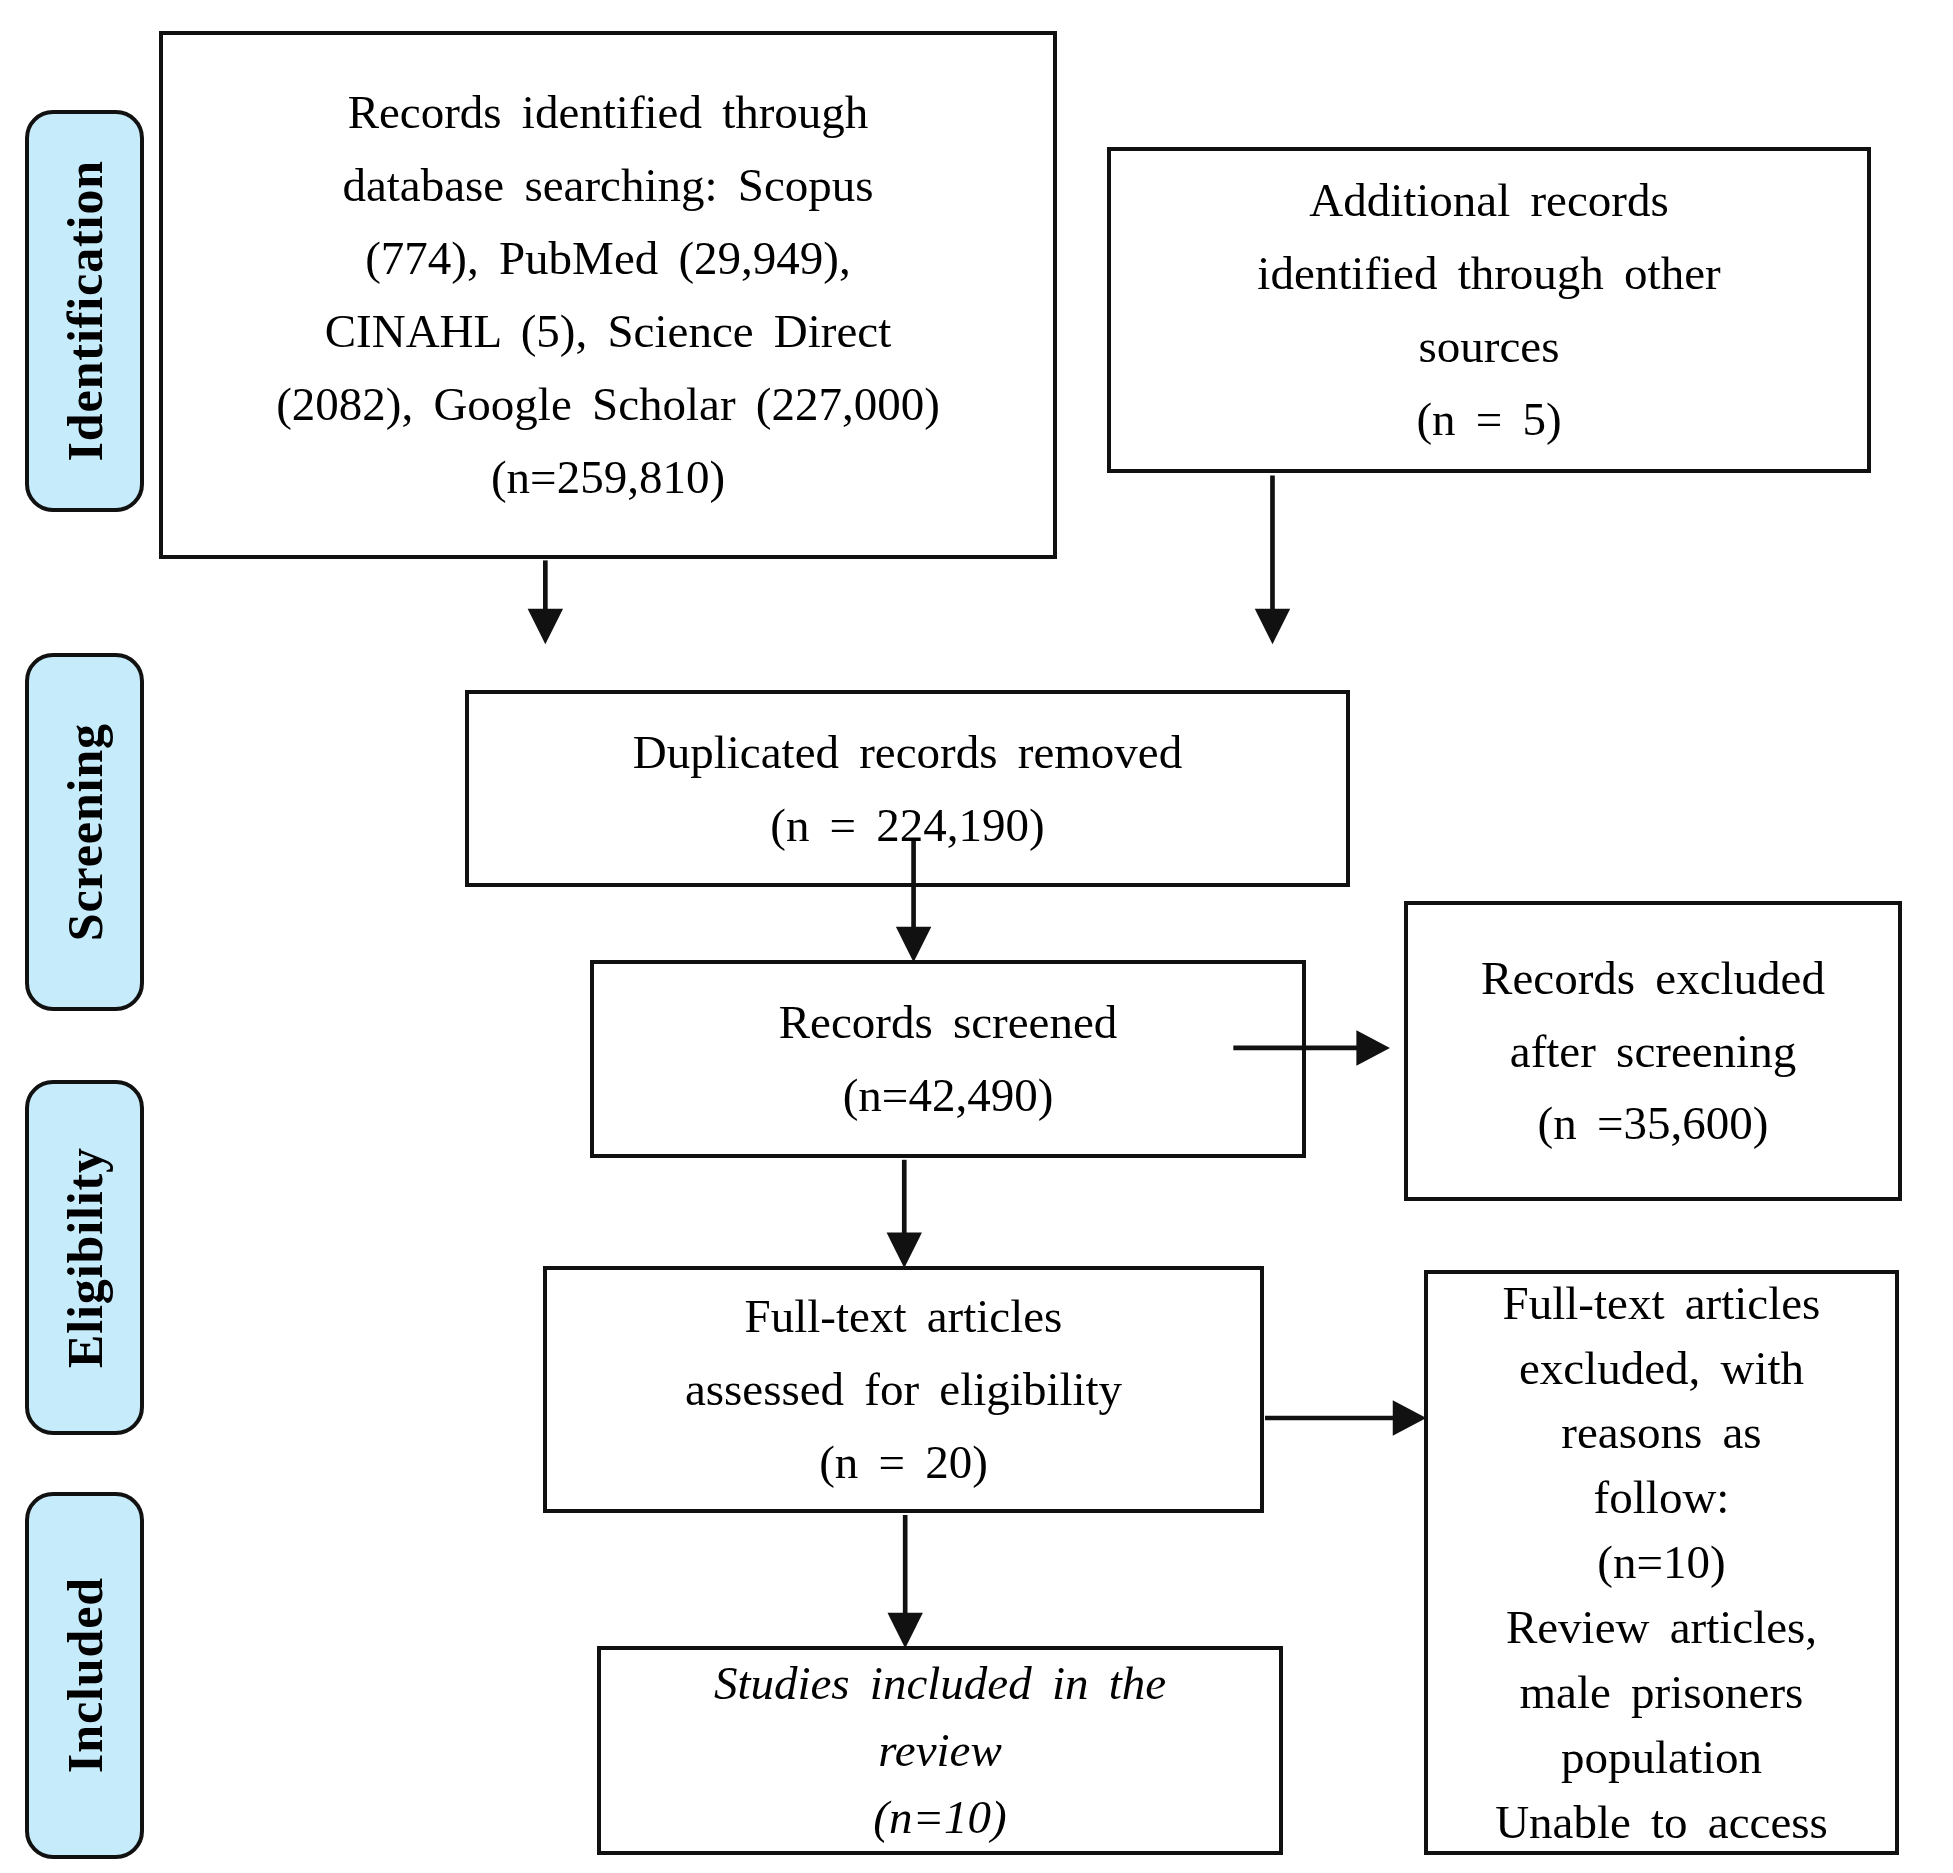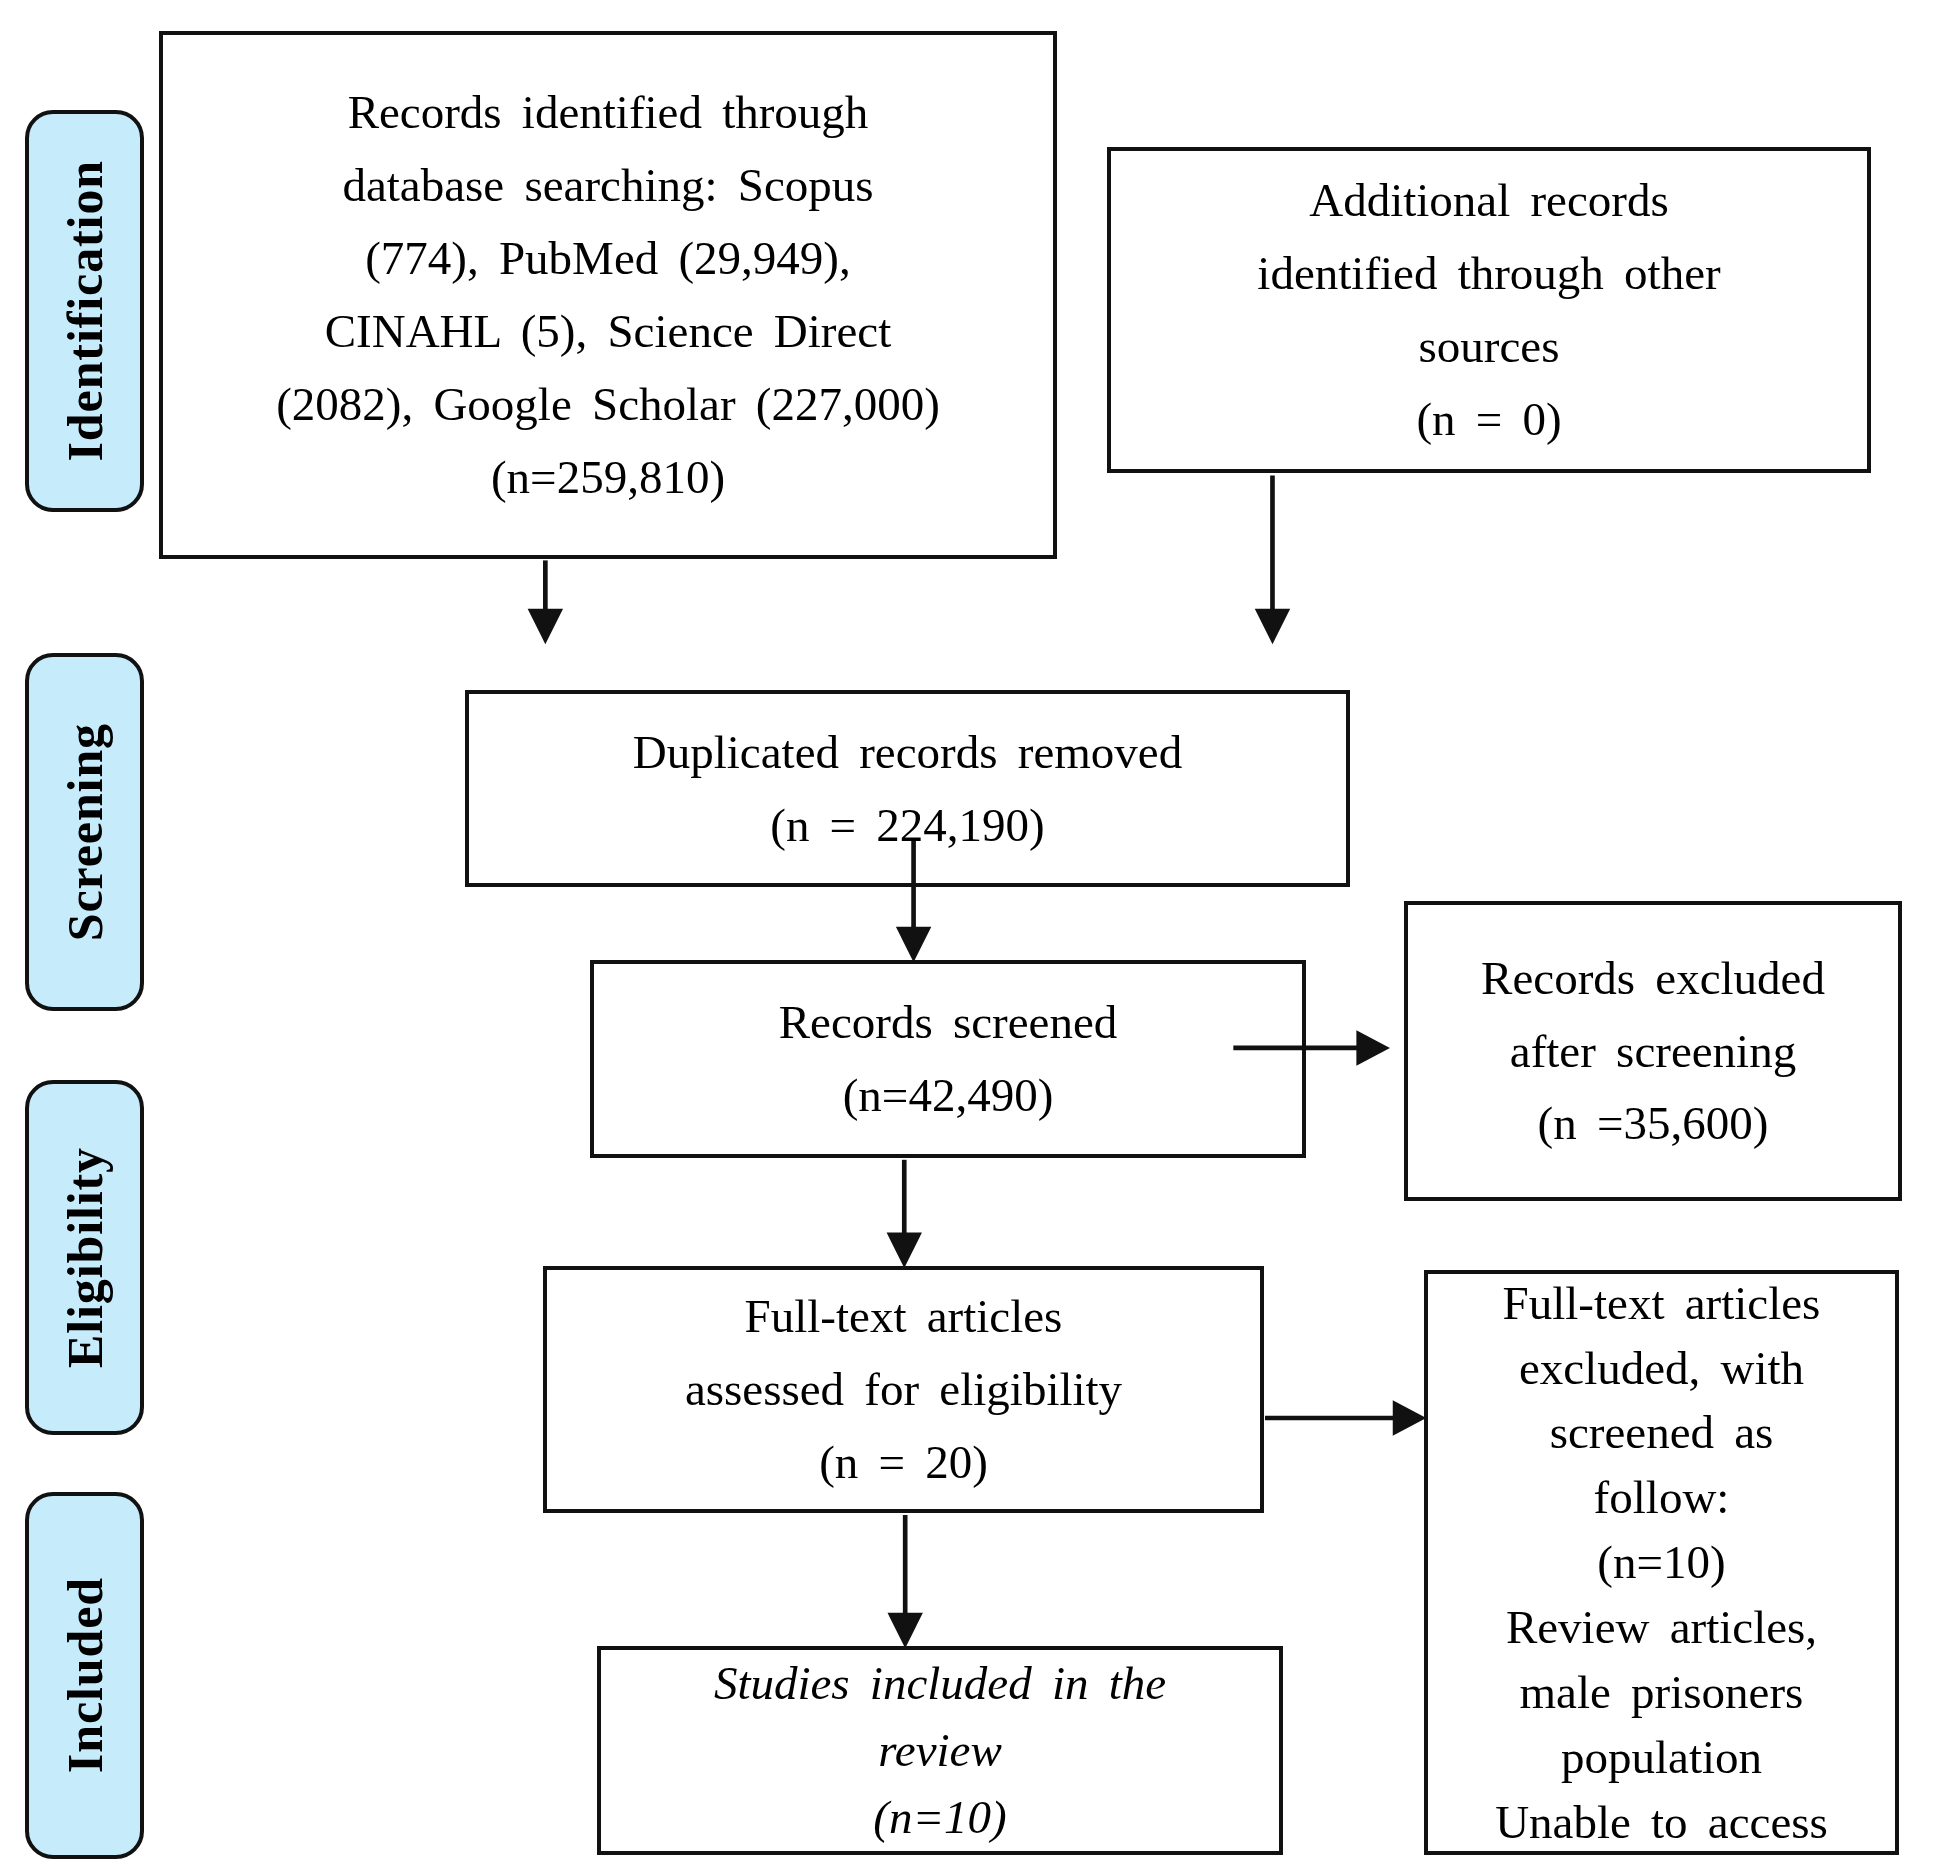--- a/index.html
+++ b/index.html
@@ -89,21 +89,21 @@
       <div class="line">database searching: Scopus</div>
       <div class="line">(774), PubMed (29,949),</div>
       <div class="line">CINAHL (5), Science Direct</div>
       <div class="line">(2082), Google Scholar (227,000)</div>
       <div class="line">(n=259,810)</div>
     </div>
   <div class="box" id="box-additional-records">
       <div class="line">Additional records</div>
       <div class="line">identified through other</div>
       <div class="line">sources</div>
-      <div class="line">(n = 0)</div>
+      <div class="line">(n = 5)</div>
     </div>
   <div class="box" id="box-duplicates-removed">
       <div class="line">Duplicated records removed</div>
       <div class="line">(n = 224,190)</div>
     </div>
   <div class="box" id="box-records-screened">
       <div class="line">Records screened</div>
       <div class="line">(n=42,490)</div>
     </div>
   <div class="box" id="box-records-excluded">
@@ -112,21 +112,21 @@
       <div class="line">(n =35,600)</div>
     </div>
   <div class="box" id="box-fulltext-assessed">
       <div class="line">Full-text articles</div>
       <div class="line">assessed for eligibility</div>
       <div class="line">(n = 20)</div>
     </div>
   <div class="box" id="box-fulltext-excluded">
       <div class="line">Full-text articles</div>
       <div class="line">excluded, with</div>
-      <div class="line">screened as</div>
+      <div class="line">reasons as</div>
       <div class="line">follow:</div>
       <div class="line">(n=10)</div>
       <div class="line">Review articles,</div>
       <div class="line">male prisoners</div>
       <div class="line">population</div>
       <div class="line">Unable to access</div>
     </div>
   <div class="box" id="box-studies-included">
       <div class="line">Studies included in the</div>
       <div class="line">review</div>

